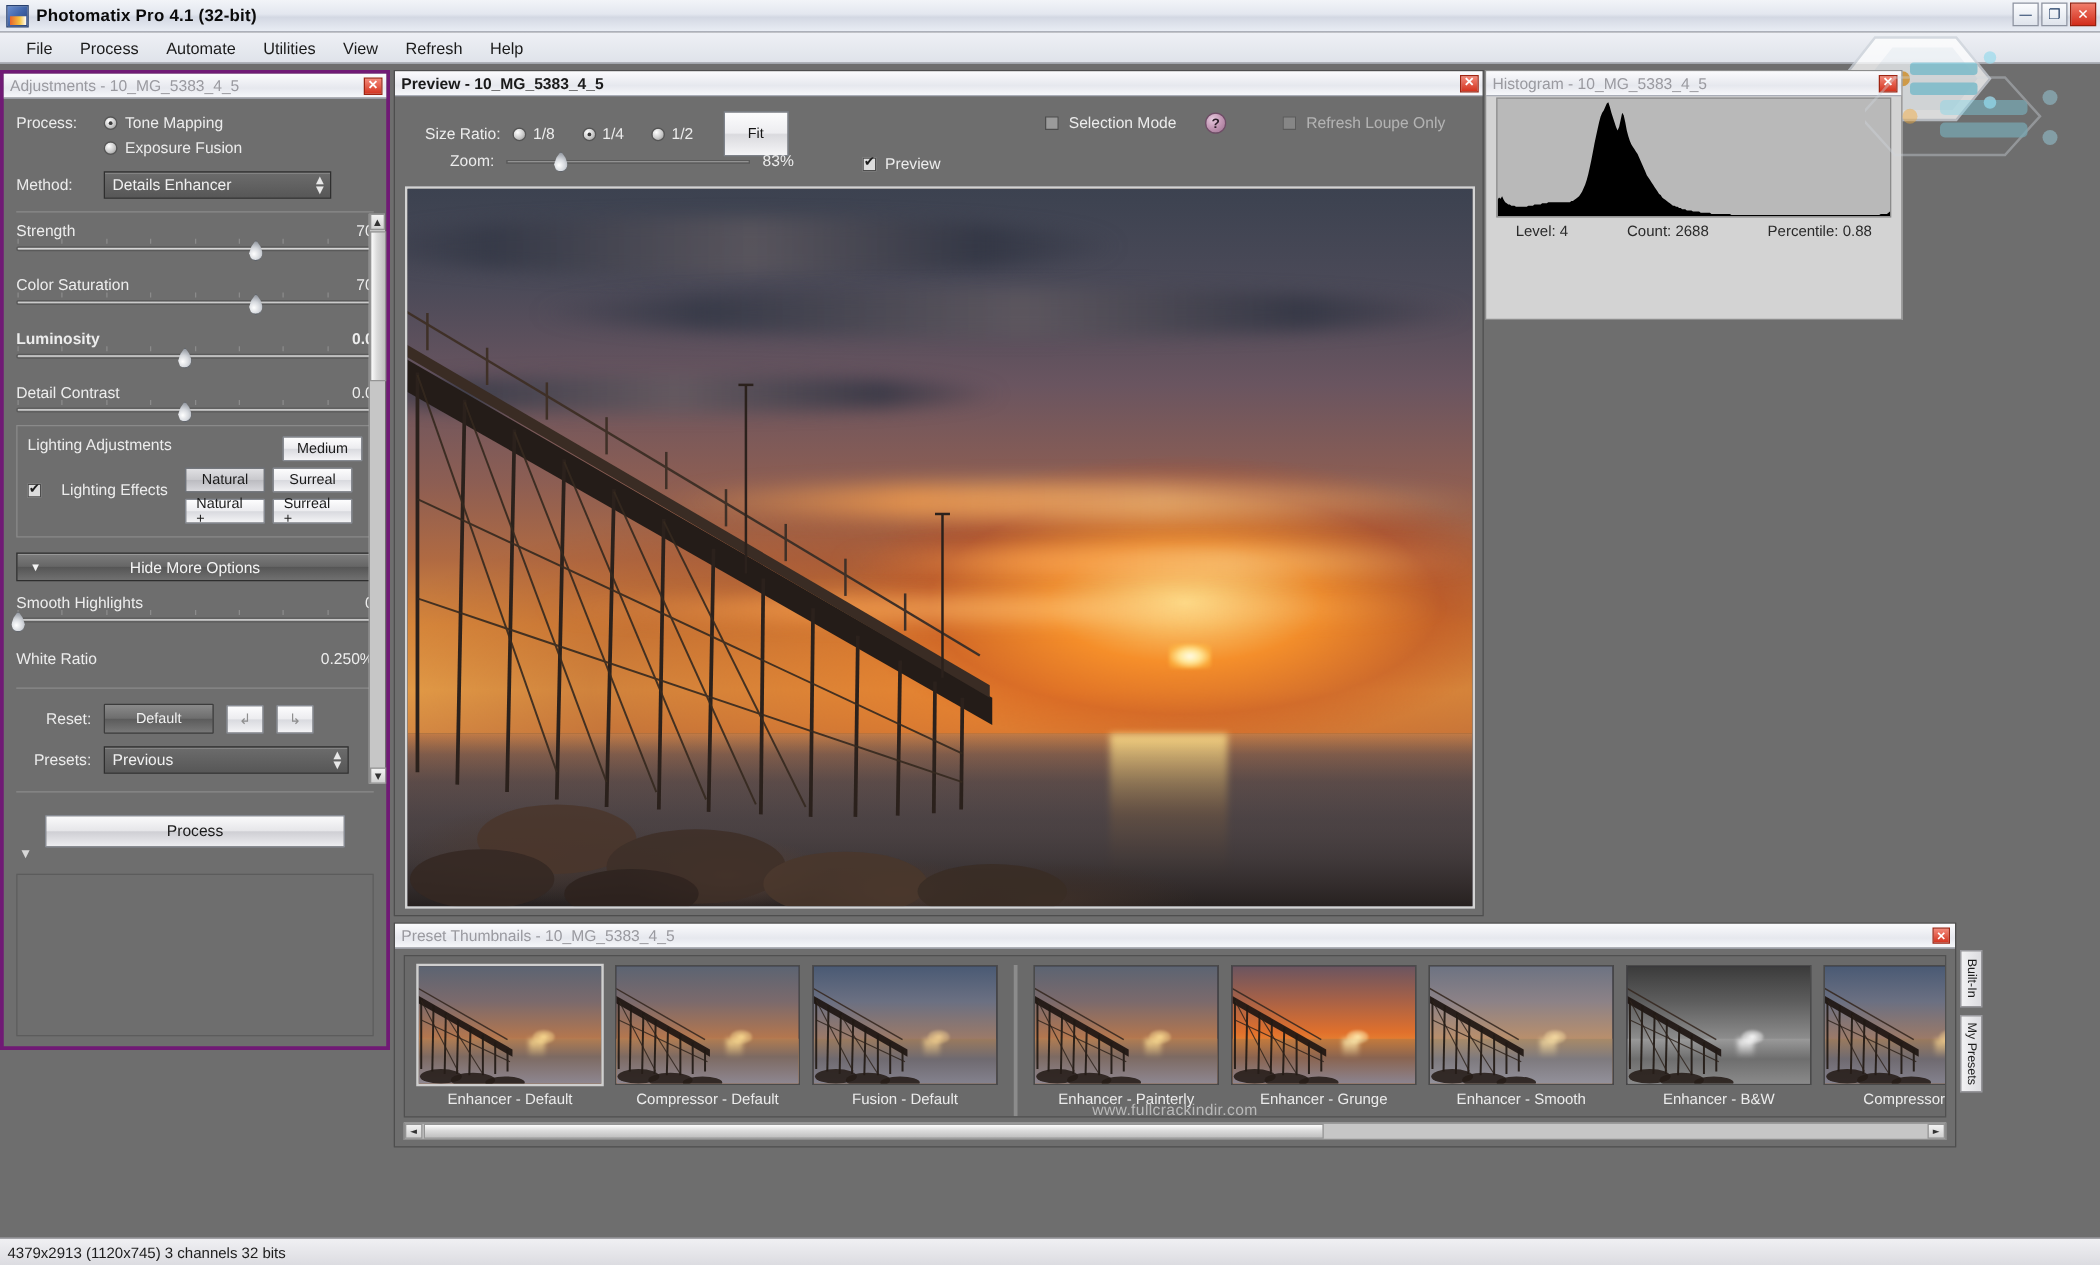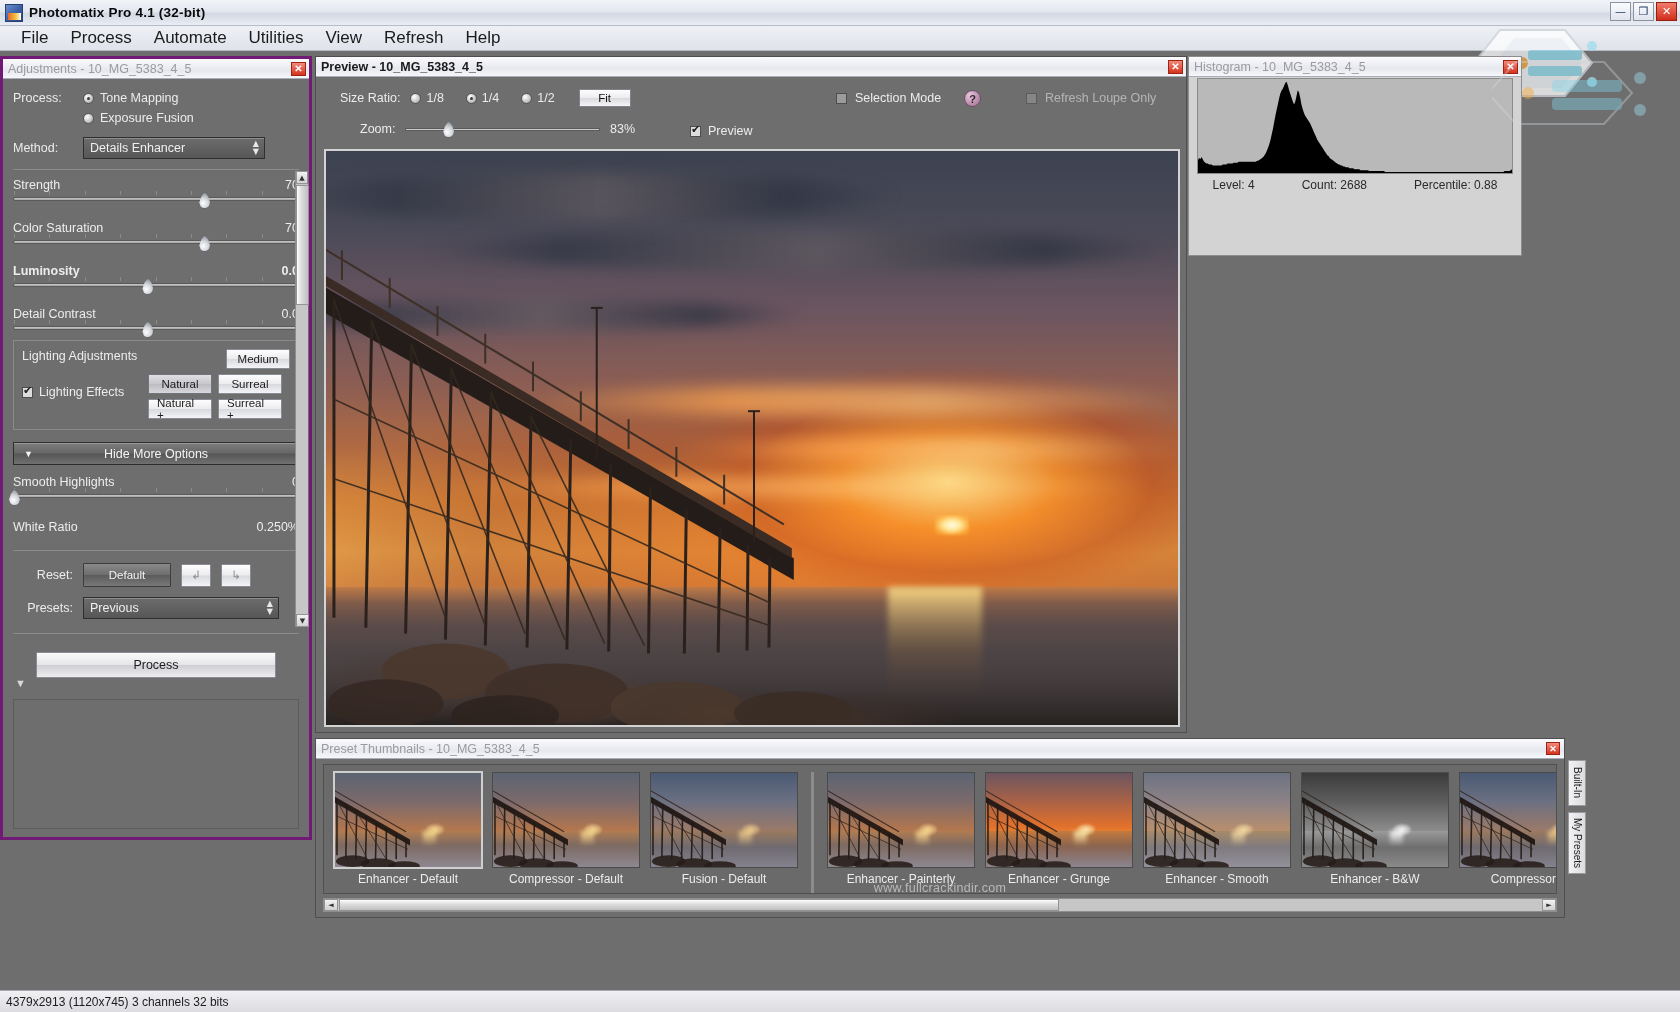--- a/index.html
+++ b/index.html
@@ -48,21 +48,21 @@
   }
 
   
   .menubar {
     position: absolute; left: 0; top: 26px; width: 1680px; height: 25px;
     background: linear-gradient(to bottom,#eef0f5,#dfe3ea);
     border-bottom: 1px solid #b5bac4;
     display: flex; align-items: center; padding-left: 10px;
   }
   .menu-item {
-    font-size: 17px; color: #1b1b1b; padding: 3px 11px; cursor: default;
+    font-size: 13px; color: #1b1b1b; padding: 3px 11px; cursor: default;
   }
 
   
   .panel-title {
     height: 20px; background: linear-gradient(to bottom,#fbfbfd,#e6e8ee 60%,#f6f7fa);
     border-bottom: 1px solid #a9adb7;
     display: flex; align-items: center; padding-left: 5px;
     font-size: 12.5px; color: #9a9aa0; font-weight: normal;
   }
   .panel-title.active { color: #1a1a1a; font-weight: bold; }
@@ -191,21 +191,21 @@
   #preview {
     position: absolute; left: 315px; top: 56px; width: 872px; height: 677px;
     background: #6e6e6e; border: 1px solid #4e4e4e;
   }
   .pv-toolbar { position: relative; height: 68px; color: #ececec; font-size: 12.5px; }
   .pv-image {
     position: absolute; left: 8px; top: 92px; width: 856px; height: 578px;
     border: 2px solid #d3d3d3; overflow: hidden; background: #2b2b33;
   }
   .btn-fit {
-    width: 52px; height: 18px;
+    width: 52px; height: 36px;
     background: linear-gradient(to bottom,#fcfcfd 0%,#ededf0 48%,#dadade 52%,#f5f5f7 100%);
     border: 1px solid #7e828a; font-size: 11.5px; color: #151515;
     display: flex; align-items: center; justify-content: center;
   }
   .help-circle {
     width: 17px; height: 17px; border-radius: 50%;
     background: radial-gradient(circle at 34% 30%, #e5c9dd 0%, #c59ab7 45%, #9a6e8e 100%);
     border: 1px solid #6e4d66; color: #2d1f2a; font-size: 11px; font-weight: bold;
     display: flex; align-items: center; justify-content: center;
   }
@@ -506,21 +506,21 @@
               <i></i>
             </div>
           <div class="knob" style="left:47%;"></div>
         </div>
       </div>
 
       <div class="grpbox">
         <div style="display:flex; align-items:flex-start; justify-content:space-between;">
           <div style="flex:1;">
             <div class="lbl">Lighting Adjustments</div>
-            <div class="row" style="gap:6px; margin-top:22px;">
+            <div class="row" style="gap:16px; margin-top:22px;">
               <span class="checkbox on"></span>
               <span class="lbl">Lighting Effects</span>
             </div>
           </div>
           <div style="width:142px;">
             <div style="display:flex; justify-content:flex-end;">
               <div class="btn" style="width:64px;">Medium</div>
             </div>
             <div style="display:flex; gap:6px; margin-top:5px;">
               <div class="btn sel" style="width:64px;">Natural</div>

